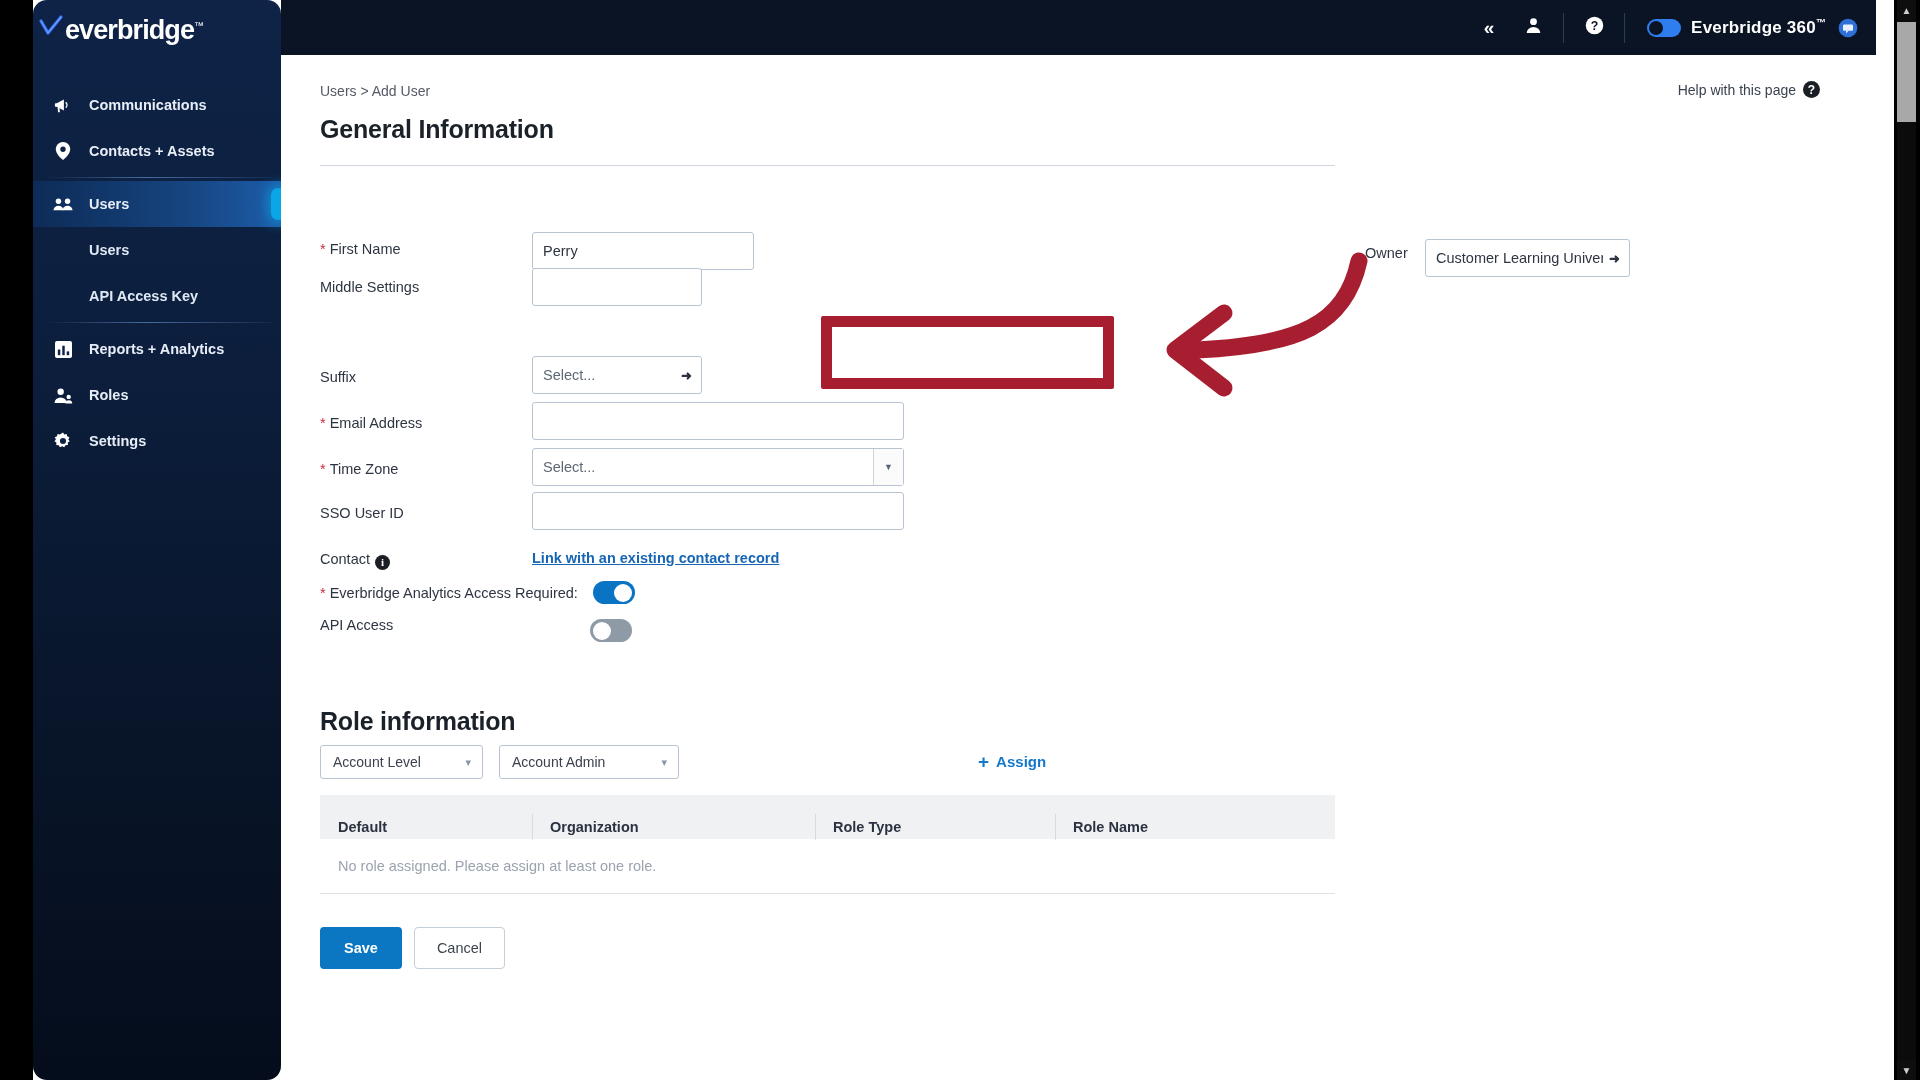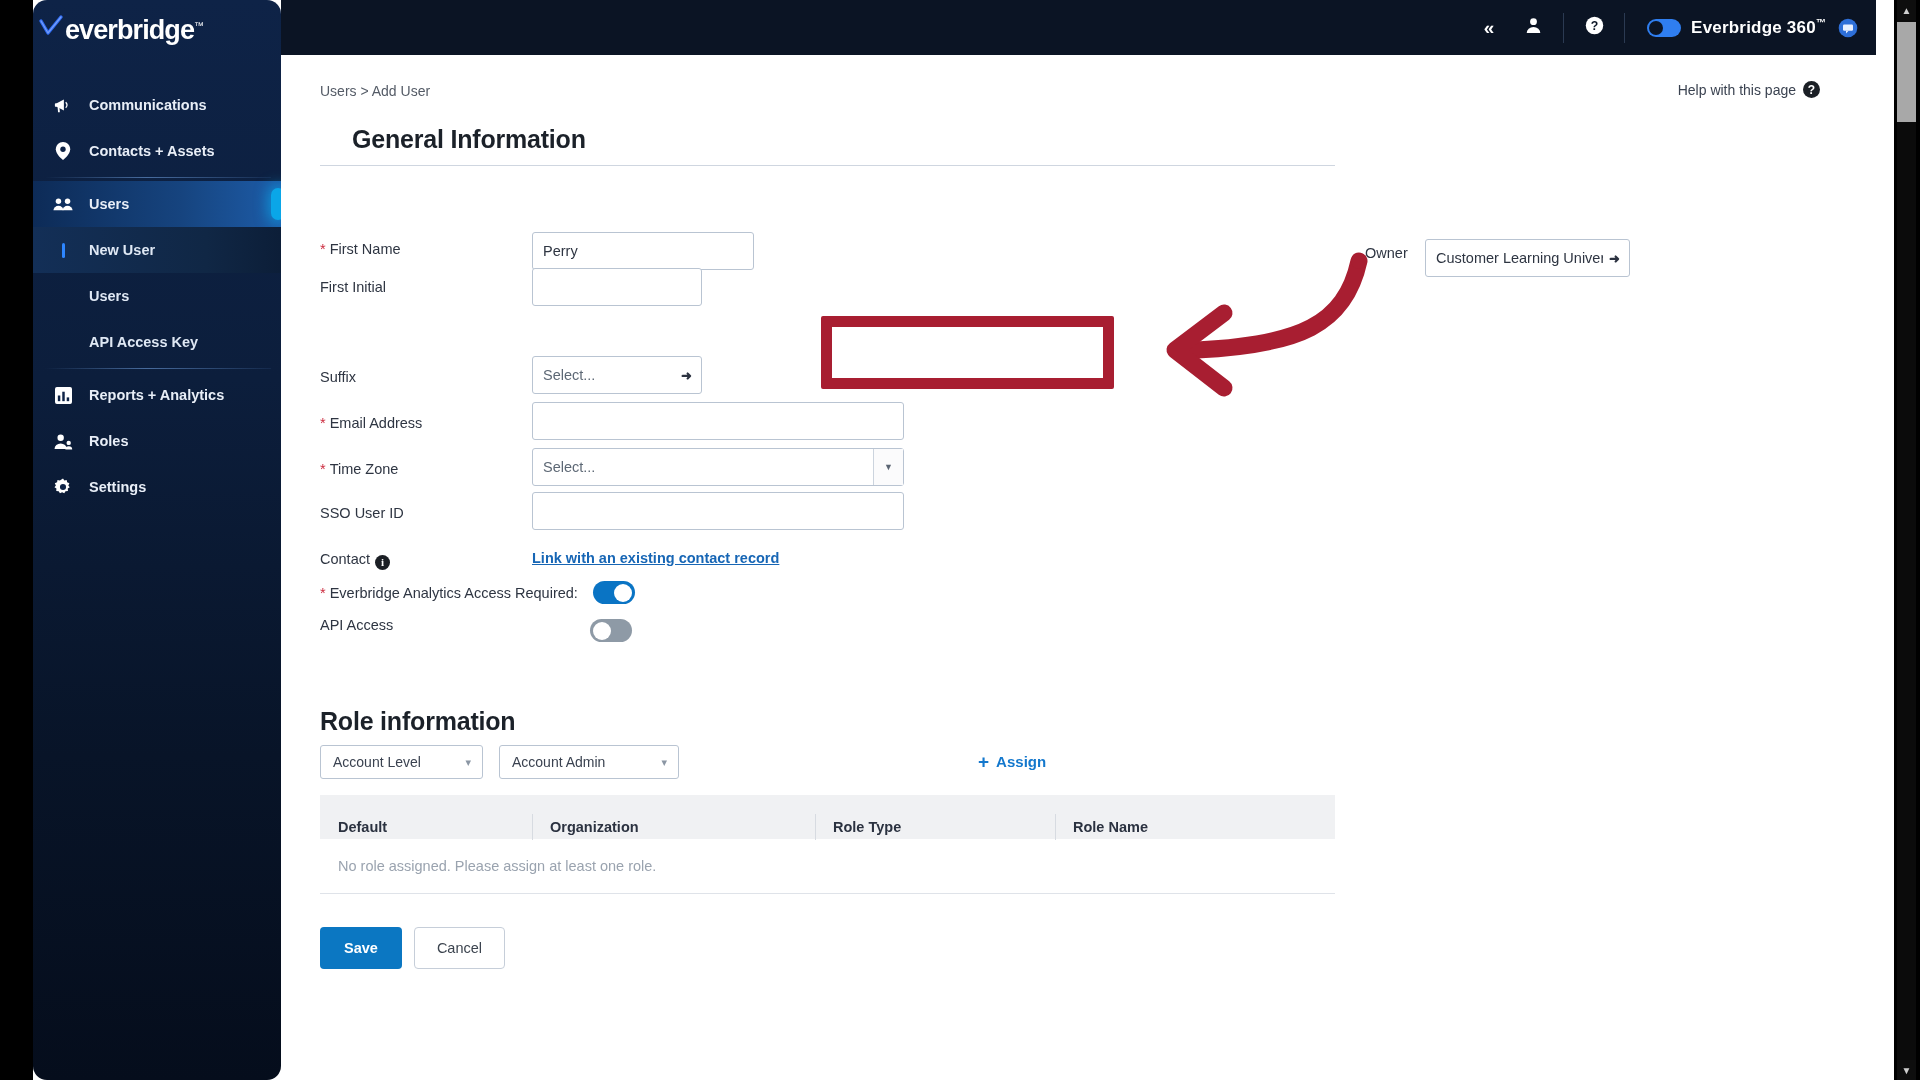--- a/index.html
+++ b/index.html
@@ -154,21 +154,21 @@
   }
   .help-badge {
     width: 17px; height: 17px; border-radius: 50%; background: #1b1f25; color: #fff;
     font-size: 12px; font-weight: 700; display: flex; align-items: center; justify-content: center;
   }
 
   .sect-title {
     position: absolute; left: 39px;
     font-size: 25px; font-weight: 700; color: #1b2129; letter-spacing: -.2px;
   }
-  #generalTitle { top: 70px; margin-left: 32px; }
+  #generalTitle { top: 60px; }
   .hr {
     position: absolute; left: 39px; width: 1015px; height: 1px; background: #cfd6e0;
   }
   #generalHr { top: 110px; }
 
   
   .frow { position: absolute; left: 39px; height: 30px; }
   .flabel {
     position: absolute; left: 0; top: 0;
     font-size: 14.5px; color: #2e3542; white-space: nowrap; line-height: 20px;
@@ -343,24 +343,20 @@
           <svg width="20" height="16" viewBox="0 0 22 16" fill="#ffffff">
             <circle cx="6" cy="5" r="3"></circle>
               <circle cx="16" cy="5" r="3"></circle>
             <path d="M0.5 15 a5.5 5 0 0 1 11 0 z"></path>
               <path d="M10.5 15 a5.5 5 0 0 1 11 0 z"></path>
           </svg>
         </span>
         <span>Users</span>
       </div>
 
-      <div class="nav-sub current">
-        <span class="subdot"></span>
-        <span>New User</span>
-      </div>
       <div class="nav-sub">
         <span class="subdot"></span>
         <span>Users</span>
       </div>
       <div class="nav-sub">
         <span class="subdot"></span>
         <span>API Access Key</span>
       </div>
 
       <div class="nav-divider"></div>
@@ -454,21 +450,21 @@
     <div class="hr" id="generalHr"></div>
 
     <div class="frow" style="top:184px;width:1015px;">
       <div class="flabel">
         <span class="req">*</span><span>First Name</span>
       </div>
       <input class="finput" style="left: 212px; top: -7px; width: 222px;" value="Perry">
     </div>
 
     <div class="frow" style="top:222px;width:1015px;">
-      <div class="flabel">First Initial</div>
+      <div class="flabel">Middle Settings</div>
       <input class="finput" style="left: 212px; top: -9px; width: 170px;" value="">
     </div>
 
 
     <div class="frow" style="top:312px;width:1015px;">
       <div class="flabel">Suffix</div>
       <div class="fselect" style="left:212px;top:-11px;width:170px;">
         <span class="sgray">Select...</span>
         <span class="chev">➜</span>
       </div>

